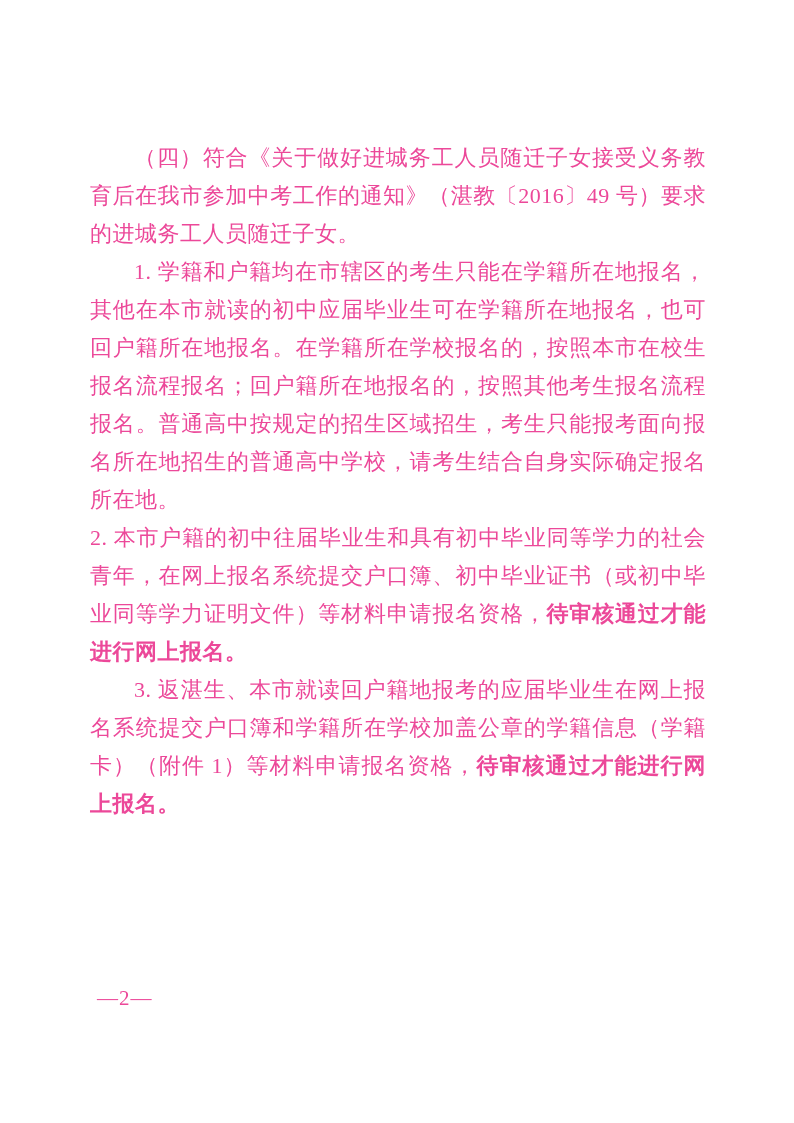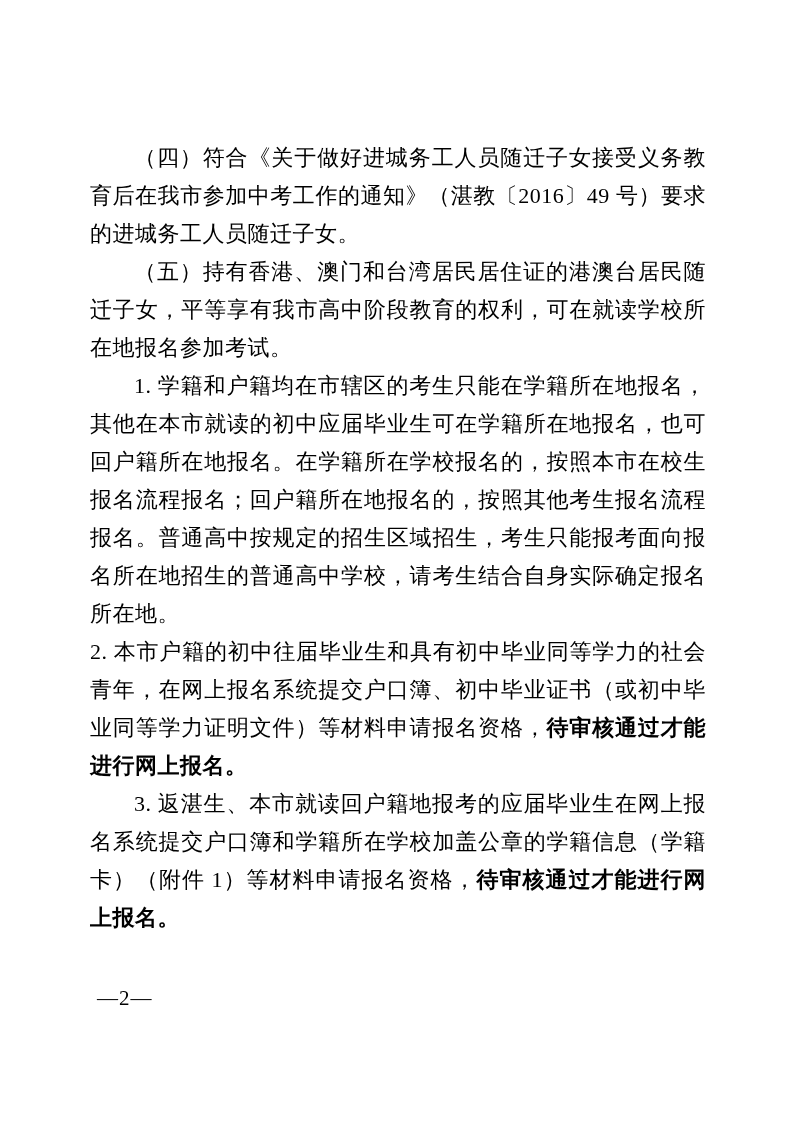--- a/index.html
+++ b/index.html
@@ -6,21 +6,21 @@
     margin: 0;
     padding: 0;
     background: #e8e8e8;
   }
   .page {
     position: relative;
     width: 794px;
     height: 1123px;
     margin: 0 auto;
     background: #ffffff;
-    color: #000000;
+    color: #ec4899;
     font-family: "Liberation Serif", "DejaVu Serif", serif;
     overflow: hidden;
   }
   .content {
     position: absolute;
     top: 139px;
     left: 90px;
     width: 616px;
     font-size: 22px;
     line-height: 38px;
@@ -48,19 +48,18 @@
     font-size: 21px;
     letter-spacing: 1px;
   }
 </style>
 </head>
 <body>
 
 <div class="page">
   <div class="content">
     <p>（四）符合《关于做好进城务工人员随迁子女接受义务教育后在我市参加中考工作的通知》（湛教〔2016〕49 号）要求的进城务工人员随迁子女。</p>
-    <p>（五）持有香港、澳门和台湾居民居住证的港澳台居民随迁子女，平等享有我市高中阶段教育的权利，可在就读学校所在地报名参加考试。</p>
     <p>1. 学籍和户籍均在市辖区的考生只能在学籍所在地报名，其他在本市就读的初中应届毕业生可在学籍所在地报名，也可回户籍所在地报名。在学籍所在学校报名的，按照本市在校生报名流程报名；回户籍所在地报名的，按照其他考生报名流程报名。普通高中按规定的招生区域招生，考生只能报考面向报名所在地招生的普通高中学校，请考生结合自身实际确定报名所在地。</p>
     <p class="no-indent"><span>2. 本市户籍的初中往届毕业生和具有初中毕业同等学力的社会青年，在网上报名系统提交户口簿、初中毕业证书（或初中毕业同等学力证明文件）等材料申请报名资格，</span><span class="bold-run">待审核通过才能进行网上报名。</span></p>
     <p><span>3. 返湛生、本市就读回户籍地报考的应届毕业生在网上报名系统提交户口簿和学籍所在学校加盖公章的学籍信息（学籍卡）（附件 1）等材料申请报名资格，</span><span class="bold-run">待审核通过才能进行网上报名。</span></p>
   </div>
   <div class="footer">—2—</div>
 </div>
 
 </body></html>

